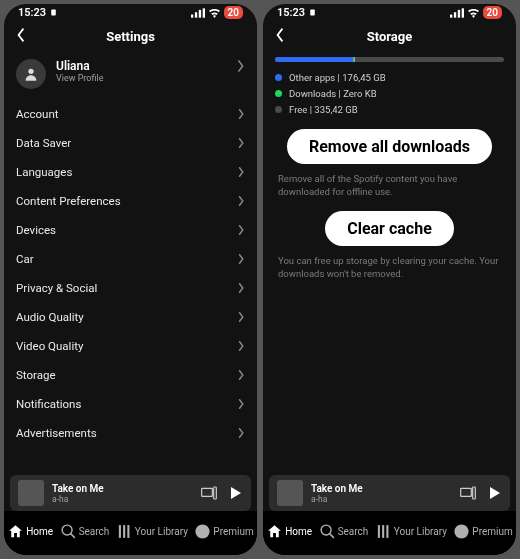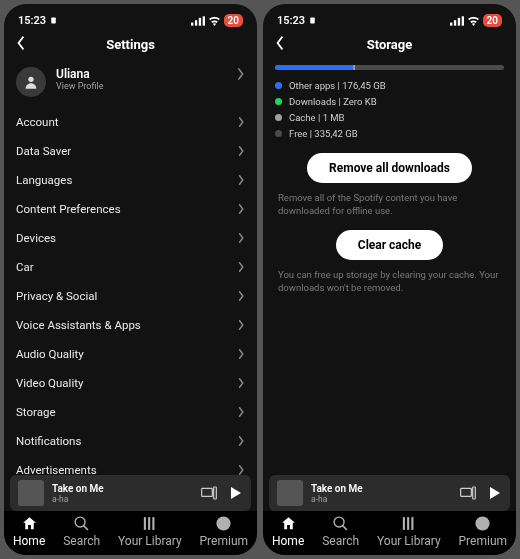--- a/index.html
+++ b/index.html
@@ -1,46 +1,46 @@
 <!DOCTYPE html>
 <html><head>
 <meta charset="utf-8">
 <style>
 *{margin:0;padding:0;box-sizing:border-box;font-family:-apple-system,BlinkMacSystemFont,"Segoe UI",Roboto,Helvetica,Arial,sans-serif}
 body{background:#555;display:flex;gap:6px;padding:4px;width:520px;height:559px;justify-content:center}
 .phone{width:253px;height:551px;background:#121212;border-radius:22px;display:flex;flex-direction:column;overflow:hidden;position:relative;color:#fff}
-.statusbar{display:flex;justify-content:space-between;align-items:center;padding:10px 14px 2px;font-size:11px;font-weight:600}
+.statusbar{display:flex;justify-content:space-between;align-items:center;padding:2px 14px 2px;font-size:11px;font-weight:600}
 .sb-left{display:flex;align-items:center;gap:3px}
 .sb-right{display:flex;align-items:center;gap:3px}
 .batt{background:#e84c3d;color:#fff;font-size:10px;font-weight:600;padding:1px 4px;border-radius:5px}
 .titlebar{display:flex;align-items:center;justify-content:center;position:relative;height:30px}
 .titlebar .back{position:absolute;left:10px;top:6px}
 .titlebar .title{font-size:13px;font-weight:700}
 .content{flex:1;overflow:hidden;padding:0 12px}
 .profile-row{display:flex;gap:10px;padding:8px 0 10px}
 .avatar{width:30px;height:30px;border-radius:50%;background:#3a3a3a;display:flex;align-items:center;justify-content:center}
 .profile-text .name{font-size:12px;font-weight:600}
 .profile-text .sub{font-size:9px;color:#a0a0a0}
 .profile-chevron{margin-left:auto;color:#a0a0a0}
 .menu-item{display:flex;align-items:center;justify-content:space-between;padding:7.5px 0;font-size:11.5px;color:#eaeaea}
 .menu-item .chev{color:#8a8a8a;flex-shrink:0}
 .storage-bar{height:5px;border-radius:3px;background:#4a4a4a;margin:6px 0 10px;position:relative;overflow:hidden}
 .storage-bar .seg{position:absolute;top:0;bottom:0}
 .legend{display:flex;flex-direction:column;gap:5px;margin-bottom:14px}
 .legend-row{display:flex;align-items:center;gap:7px;font-size:9.5px;color:#cfcfcf}
 .dot{width:7px;height:7px;border-radius:50%;flex-shrink:0}
-.pill{background:#fff;color:#000;font-size:12px;font-weight:700;padding:8px 22px;border-radius:999px;display:block;margin:6px auto 8px;border:none}
+.pill{background:#fff;color:#000;font-size:16px;font-weight:700;padding:8px 22px;border-radius:999px;display:block;margin:6px auto 8px;border:none}
 .desc{font-size:9.5px;color:#7a7a7a;line-height:1.4;margin:4px 3px 12px}
 .nowplaying{position:absolute;bottom:44px;left:6px;right:6px;height:36px;background:#2c2c2c;border-radius:6px;display:flex;align-items:center;padding:0 8px;gap:8px}
 .np-art{width:26px;height:26px;background:#555;border-radius:3px}
 .np-text .t{font-size:10px;font-weight:600}
 .np-text .a{font-size:8.5px;color:#a0a0a0}
 .np-ctrl{margin-left:auto;display:flex;align-items:center;gap:10px}
 .tabbar{position:absolute;bottom:0;left:0;right:0;height:44px;background:#000;display:flex;justify-content:space-around;align-items:center;padding-bottom:4px}
-.tab{display:flex;flex-direction:column;align-items:center;gap:2px;font-size:12px;color:#b0b0b0}
+.tab{display:flex;flex-direction:row;align-items:center;gap:2px;font-size:10px;color:#b0b0b0}
 .tab.active{color:#fff}
 .tab svg{width:17px;height:17px}
 svg{display:block}
 </style>
 </head>
 <body>
 
 <div class="phone">
   <div class="statusbar">
     <div class="sb-left">
@@ -121,26 +121,20 @@
             <polyline points="3,2 9,10 3,18"></polyline>
           </svg>
         </div>
         <div class="menu-item">
           <span>Privacy &amp; Social</span>
           <svg class="chev" width="8" height="12" viewBox="0 0 12 20" fill="none" stroke="#8a8a8a" stroke-width="2.4">
             <polyline points="3,2 9,10 3,18"></polyline>
           </svg>
         </div>
         <div class="menu-item">
-          <span>Voice Assistants &amp; Apps</span>
-          <svg class="chev" width="8" height="12" viewBox="0 0 12 20" fill="none" stroke="#8a8a8a" stroke-width="2.4">
-            <polyline points="3,2 9,10 3,18"></polyline>
-          </svg>
-        </div>
-        <div class="menu-item">
           <span>Audio Quality</span>
           <svg class="chev" width="8" height="12" viewBox="0 0 12 20" fill="none" stroke="#8a8a8a" stroke-width="2.4">
             <polyline points="3,2 9,10 3,18"></polyline>
           </svg>
         </div>
         <div class="menu-item">
           <span>Video Quality</span>
           <svg class="chev" width="8" height="12" viewBox="0 0 12 20" fill="none" stroke="#8a8a8a" stroke-width="2.4">
             <polyline points="3,2 9,10 3,18"></polyline>
           </svg>
@@ -248,24 +242,20 @@
     <div class="legend" id="legend">
         <div class="legend-row">
           <span class="dot" style="background:#2d6df6"></span>
           <span>Other apps | 176,45 GB</span>
         </div>
         <div class="legend-row">
           <span class="dot" style="background:#1ed760"></span>
           <span>Downloads | Zero KB</span>
         </div>
         <div class="legend-row">
-          <span class="dot" style="background:#a0a0a0"></span>
-          <span>Cache | 1 MB</span>
-        </div>
-        <div class="legend-row">
           <span class="dot" style="background:#4a4a4a"></span>
           <span>Free | 335,42 GB</span>
         </div>
       </div>
     <button class="pill">Remove all downloads</button>
     <div class="desc">Remove all of the Spotify content you have downloaded for offline use.</div>
     <button class="pill">Clear cache</button>
     <div class="desc">You can free up storage by clearing your cache. Your downloads won't be removed.</div>
   </div>
   <div class="nowplaying">

